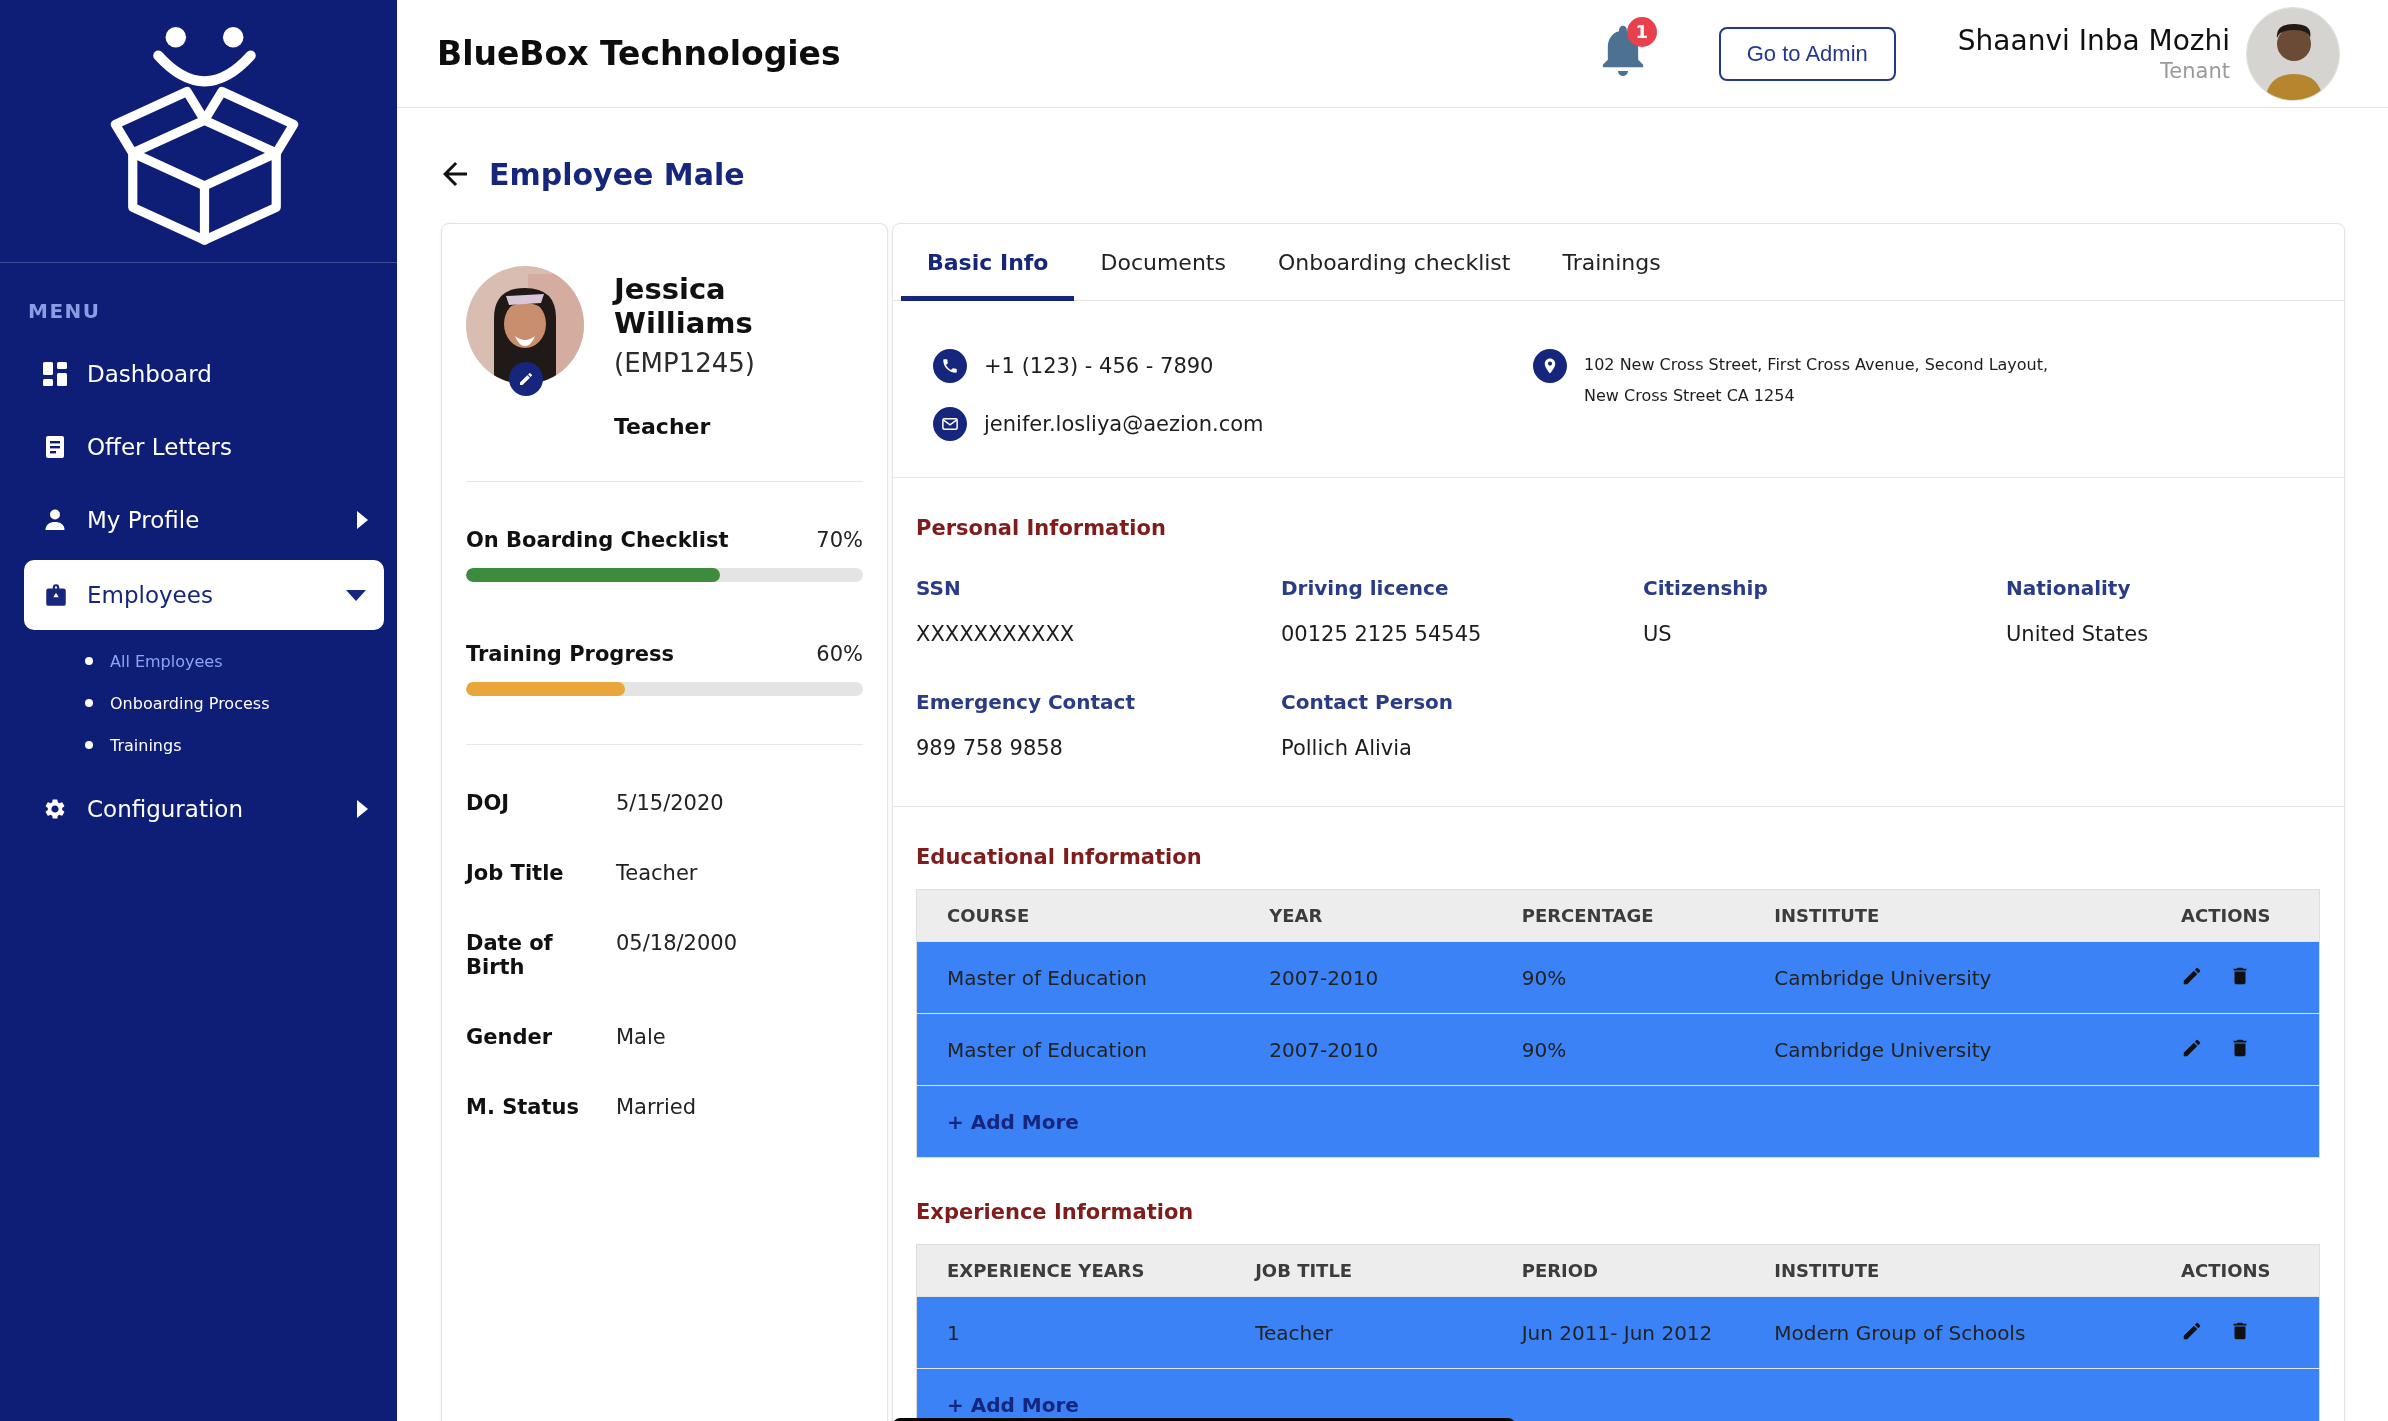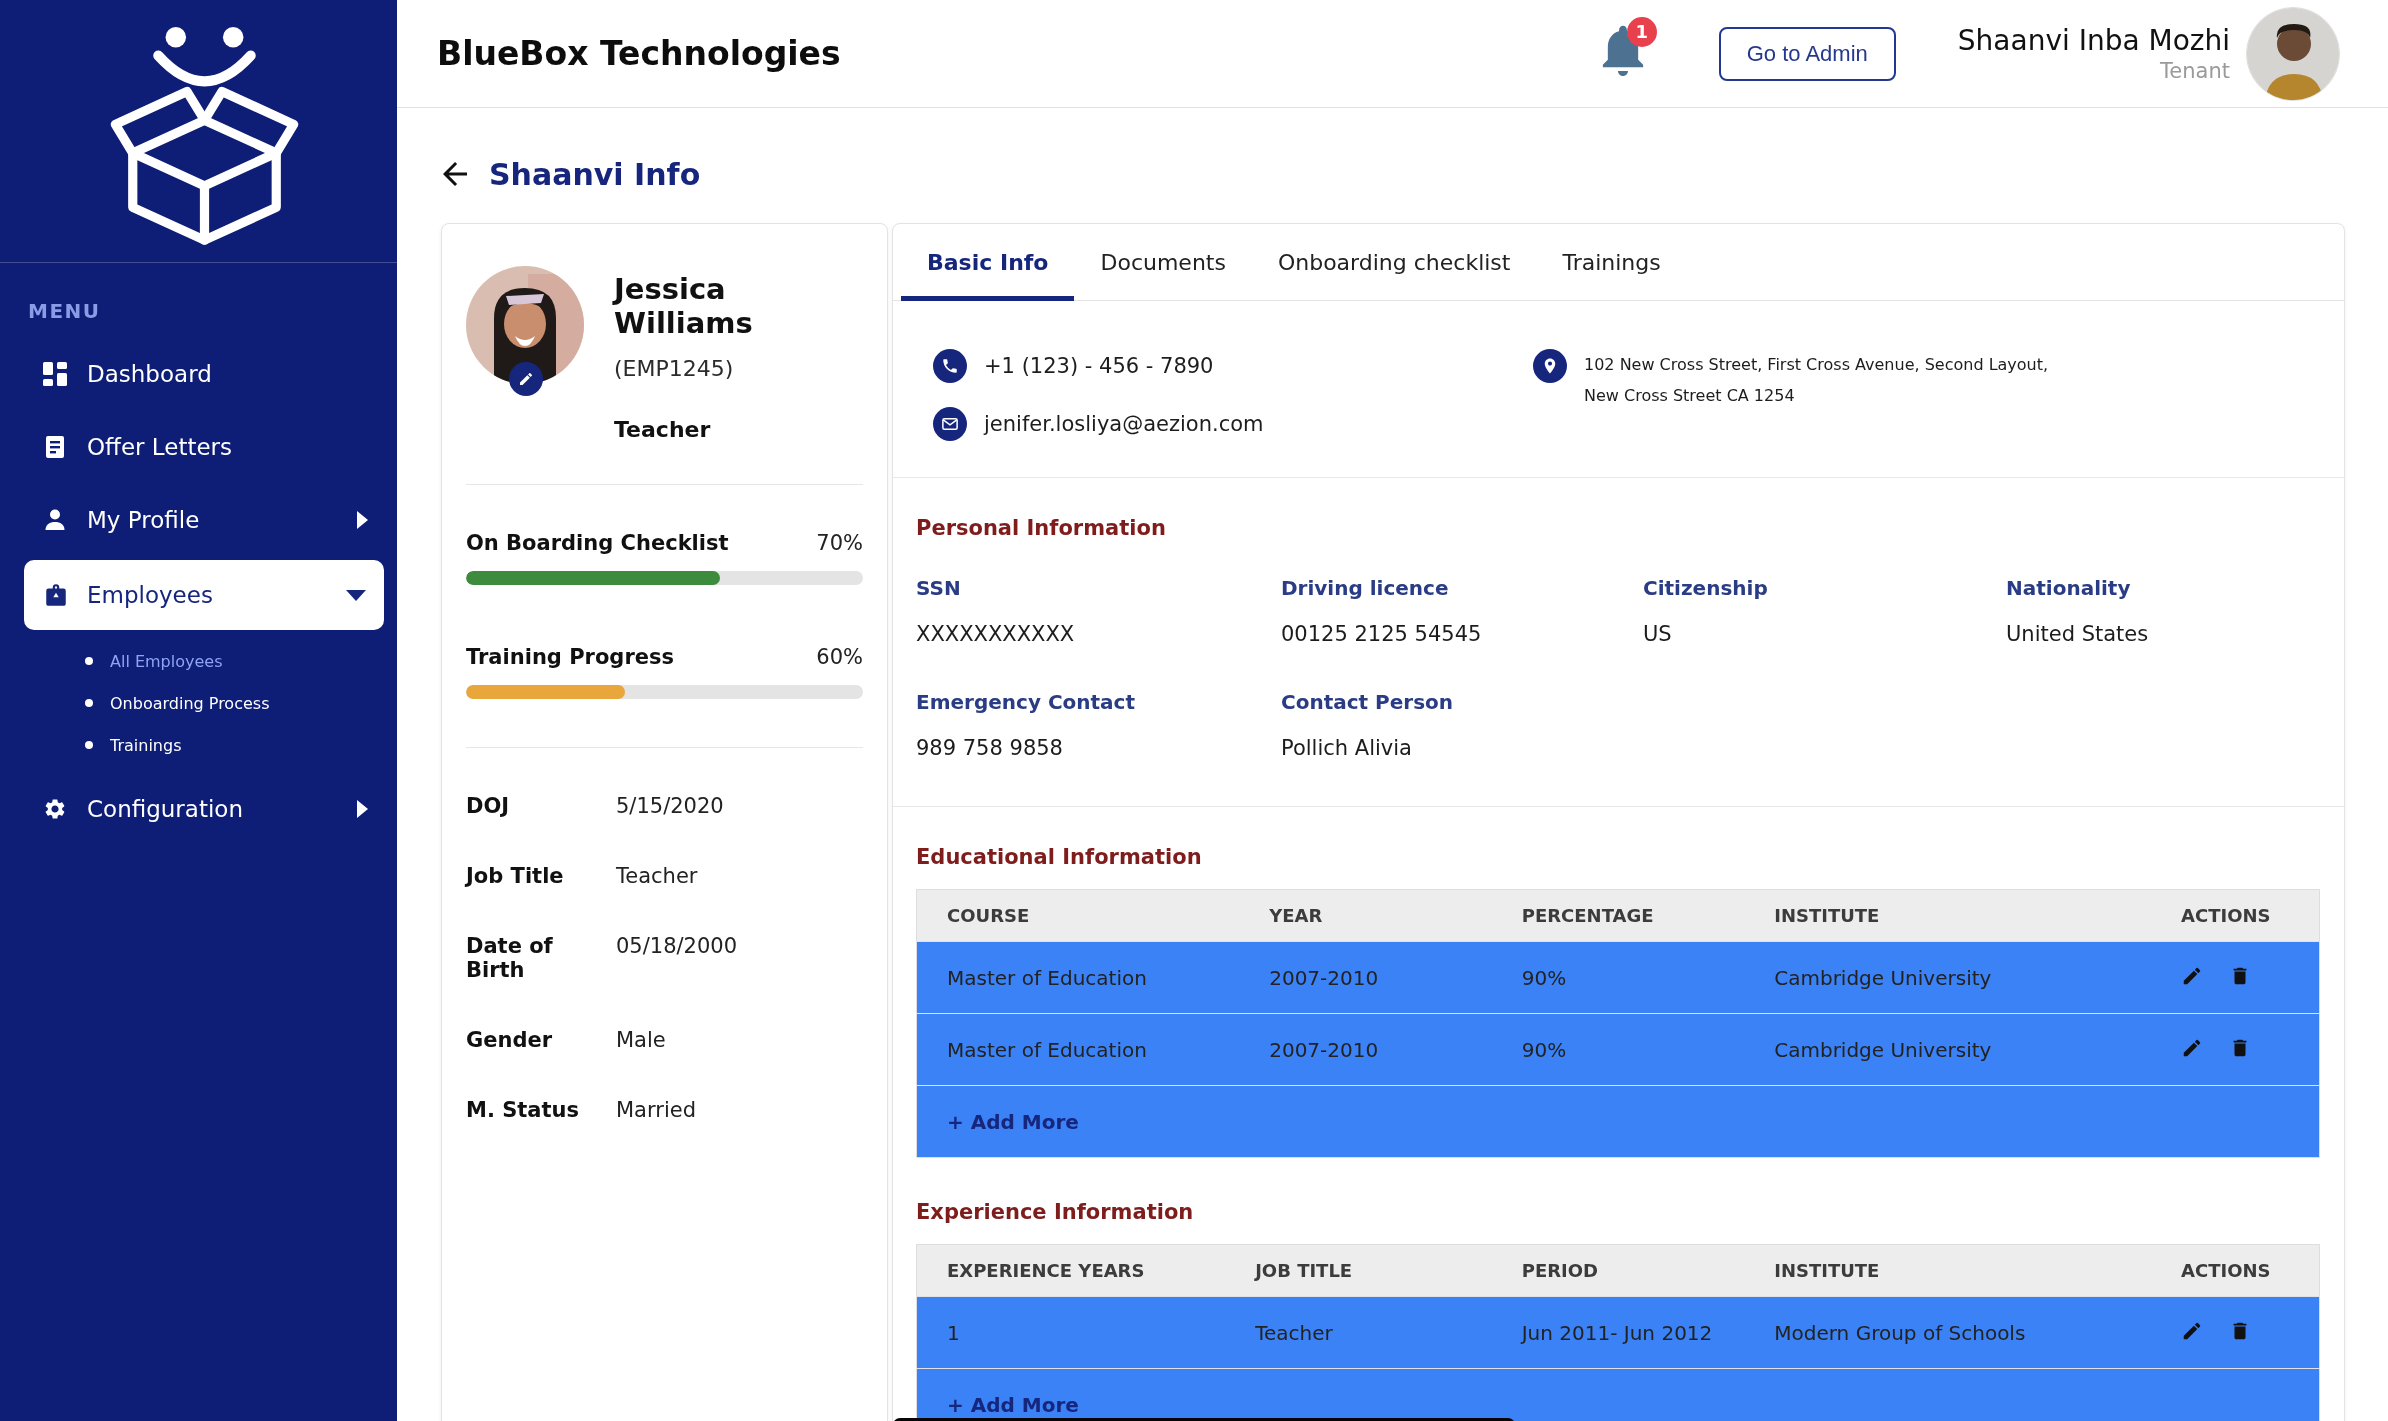--- a/index.html
+++ b/index.html
@@ -55,21 +55,21 @@
 
   
   .profile-card { width:447px; padding:42px 24px 0 24px; flex:0 0 447px; }
   .photo-row { display:flex; }
   .photo-wrap { position:relative; width:118px; height:118px; flex:0 0 118px; }
   .photo { width:118px; height:118px; border-radius:50%; overflow:hidden; }
   .photo-edit { position:absolute; left:43px; bottom:-12px; width:34px; height:34px; border-radius:50%;
     background:#16267d; display:flex; align-items:center; justify-content:center; cursor:pointer; }
   .who { margin-left:30px; padding-top:6px; }
   .who-name { font-size:29px; font-weight:bold; color:#111; }
-  .who-id { font-size:22px; color:#2b2b2b; margin-top:16px; }
+  .who-id { font-size:26px; color:#2b2b2b; margin-top:8px; }
   .who-title { font-size:22px; font-weight:bold; color:#111; margin-top:36px; }
   .pc-divider { border-top:1px solid #e7e7e7; margin-top:42px; }
   .prog-block { margin-top:46px; }
   .prog-head { display:flex; font-size:21px; }
   .prog-label { font-weight:bold; color:#111; }
   .prog-val { margin-left:auto; color:#222; }
   .prog-track { margin-top:16px; height:14px; border-radius:7px; background:#e4e4e4; overflow:hidden; }
   .prog-fill { height:14px; border-radius:7px; }
   .pc-divider2 { border-top:1px solid #e7e7e7; margin-top:48px; }
   .detail-row { display:flex; margin-top:46px; font-size:21px; }
@@ -233,21 +233,21 @@
   </header>
 
   <main class="content">
 
     <div class="page-head">
       <span class="back-btn">
         <svg width="36" height="36" viewBox="0 0 24 24">
             <path d="M20 11H7.83l5.59-5.59L12 4l-8 8 8 8 1.41-1.41L7.83 13H20v-2z" fill="#111"></path>
           </svg>
       </span>
-      <span class="page-title">Shaanvi Info</span>
+      <span class="page-title">Employee Male</span>
     </div>
 
     <div class="cards">
 
       <section class="card profile-card">
         <div class="photo-row">
           <div class="photo-wrap">
             <div class="photo">
               <svg width="118" height="118" viewBox="0 0 118 118">
                 <rect width="118" height="118" fill="#d9bdb0"></rect>

